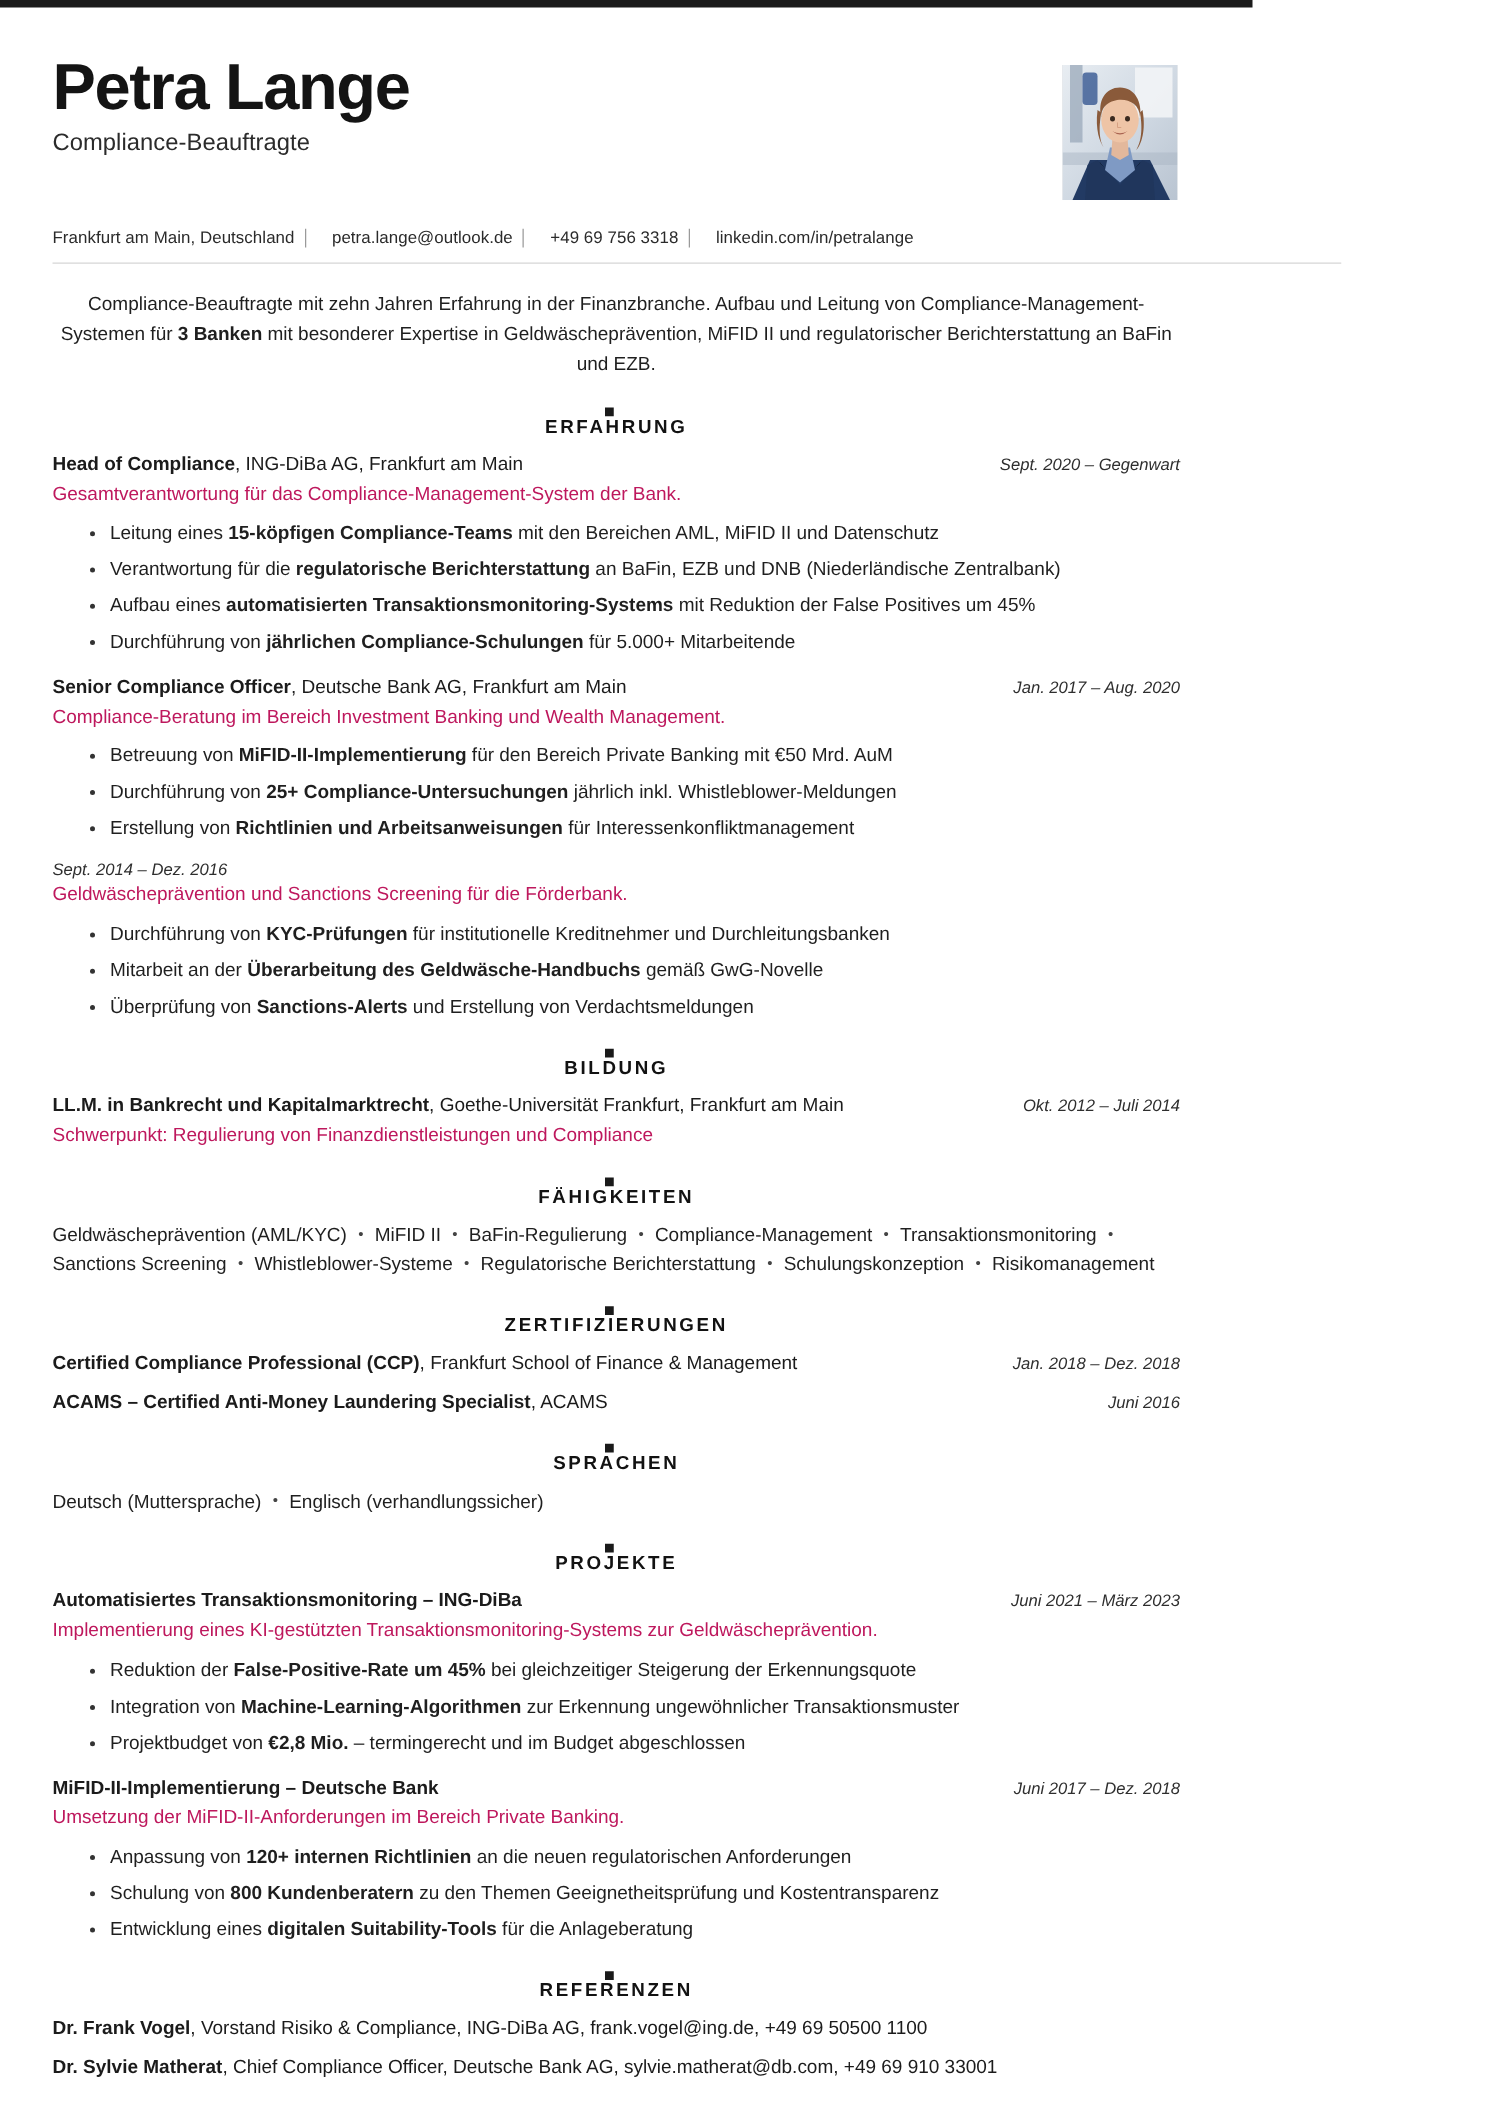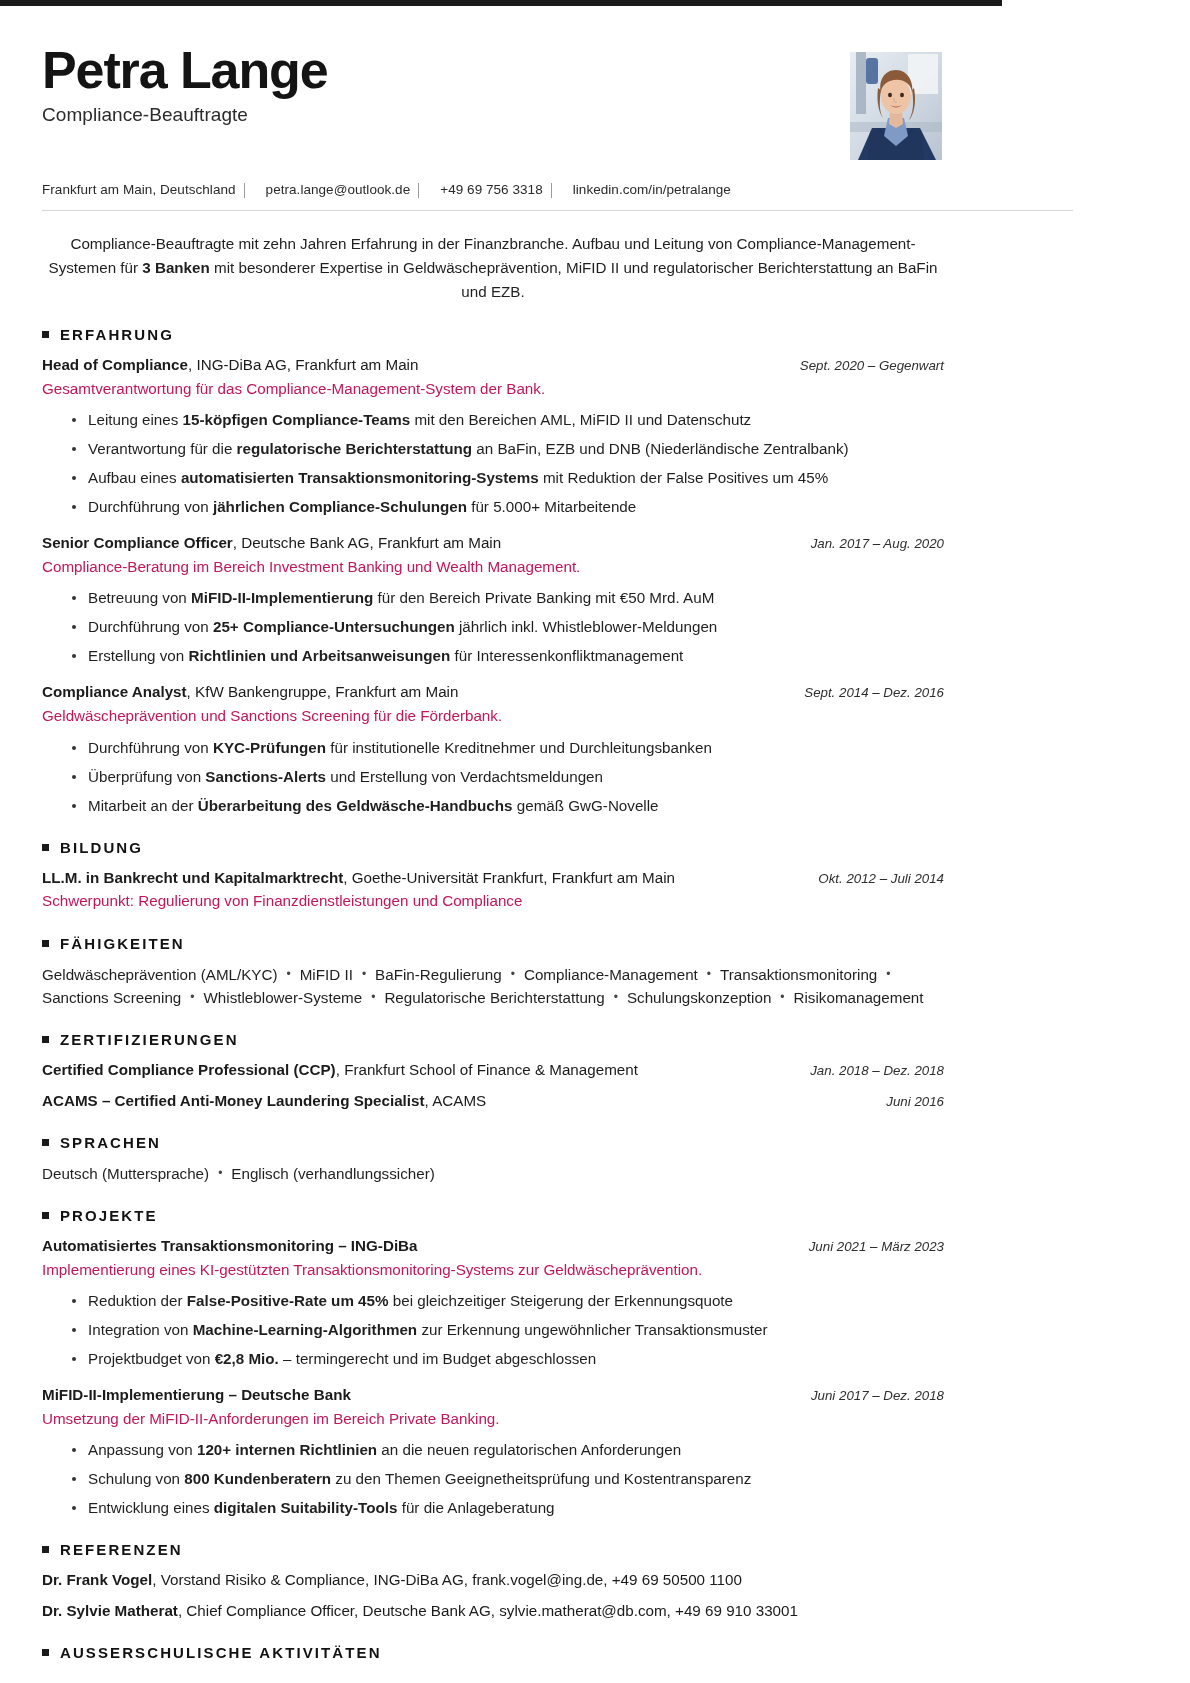--- a/index.html
+++ b/index.html
@@ -101,20 +101,21 @@
   
   .section { margin-top: 22px; }
   .section-title {
     display: flex;
     align-items: center;
     font-size: 15px;
     font-weight: 700;
     letter-spacing: 2.1px;
     color: #121212;
     margin-bottom: 11px;
+    flex-direction: column;
   }
   .sq {
     width: 7px; height: 7px;
     background: #1a1a1a;
     margin-right: 11px;
     flex: none;
     position: relative;
     top: 0px;
   }
 
@@ -284,28 +285,27 @@
             </div>
             <div class="entry-sub">Compliance-Beratung im Bereich Investment Banking und Wealth Management.</div>
             <ul class="bullets">
               <li><span>Betreuung von </span><b>MiFID-II-Implementierung</b><span> für den Bereich Private Banking mit €50 Mrd. AuM</span></li>
               <li><span>Durchführung von </span><b>25+ Compliance-Untersuchungen</b><span> jährlich inkl. Whistleblower-Meldungen</span></li>
               <li><span>Erstellung von </span><b>Richtlinien und Arbeitsanweisungen</b><span> für Interessenkonfliktmanagement</span></li>
             </ul>
           </div>
           <div class="entry">
             <div class="entry-head">
-              <div class="entry-title"><b>Compliance Analyst</b><span>, KfW Bankengruppe, Frankfurt am Main</span></div>
               <div class="entry-date">Sept. 2014 – Dez. 2016</div>
             </div>
             <div class="entry-sub">Geldwäscheprävention und Sanctions Screening für die Förderbank.</div>
             <ul class="bullets">
               <li><span>Durchführung von </span><b>KYC-Prüfungen</b><span> für institutionelle Kreditnehmer und Durchleitungsbanken</span></li>
+              <li><span>Mitarbeit an der </span><b>Überarbeitung des Geldwäsche-Handbuchs</b><span> gemäß GwG-Novelle</span></li>
               <li><span>Überprüfung von </span><b>Sanctions-Alerts</b><span> und Erstellung von Verdachtsmeldungen</span></li>
-              <li><span>Mitarbeit an der </span><b>Überarbeitung des Geldwäsche-Handbuchs</b><span> gemäß GwG-Novelle</span></li>
             </ul>
           </div>
         </div>
     </div>
 
     <div class="section">
       <div class="section-title">
         <span class="sq"></span>
         <span>BILDUNG</span>
       </div>

